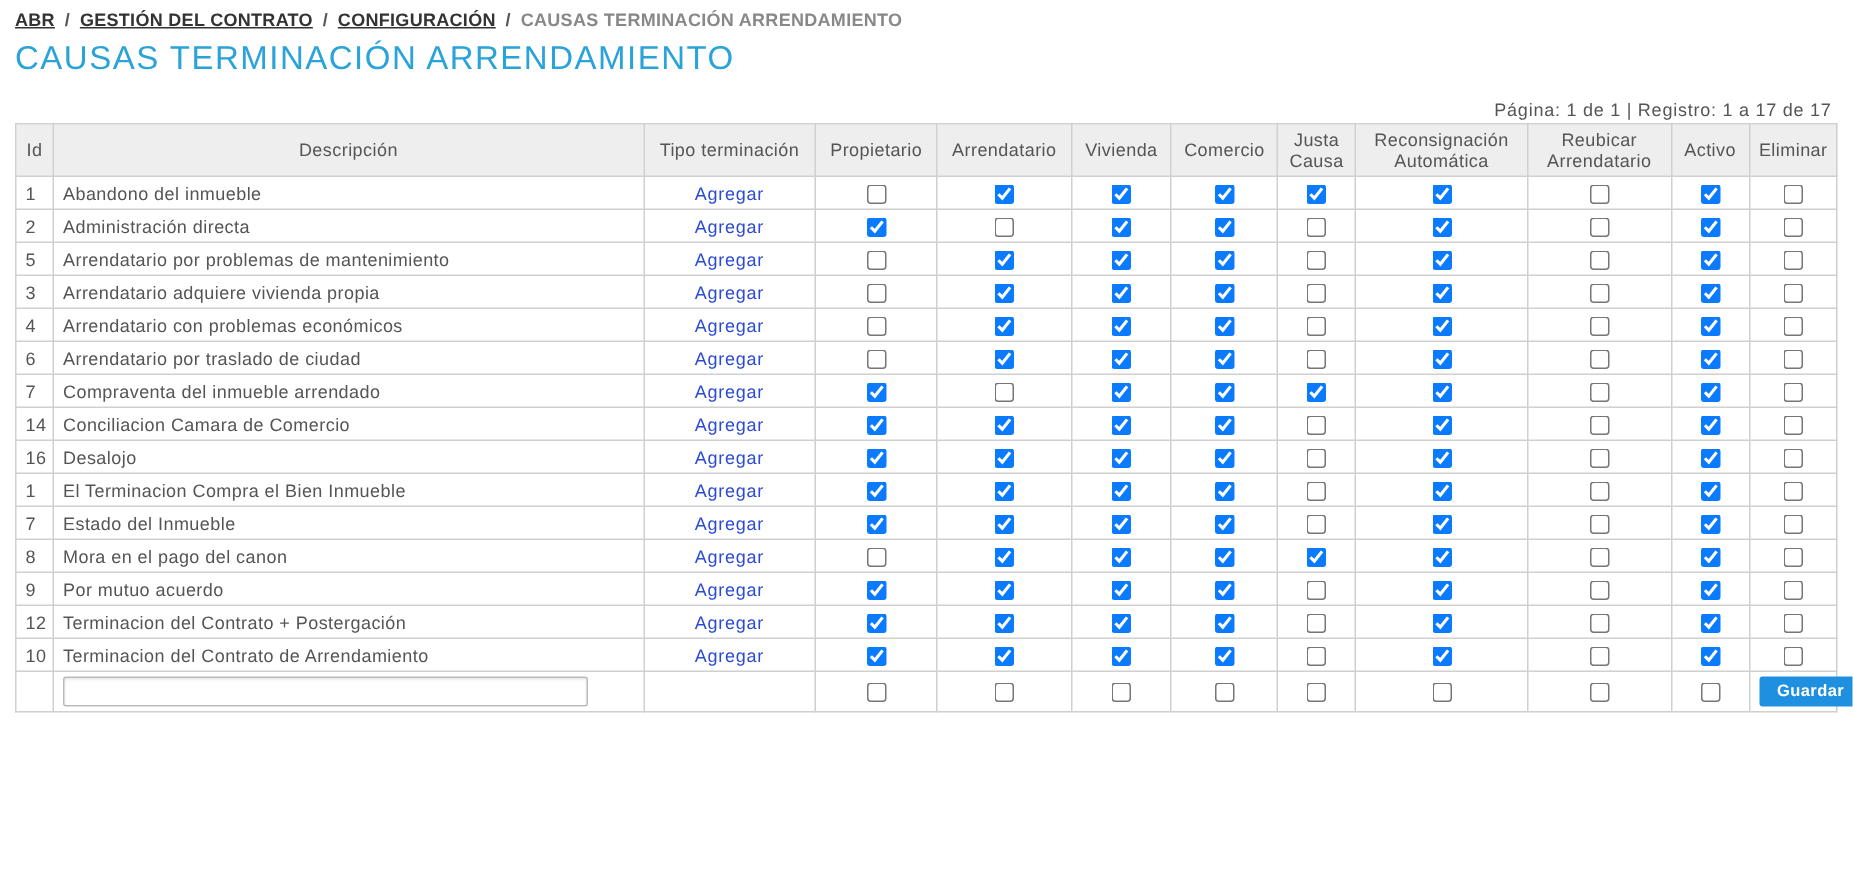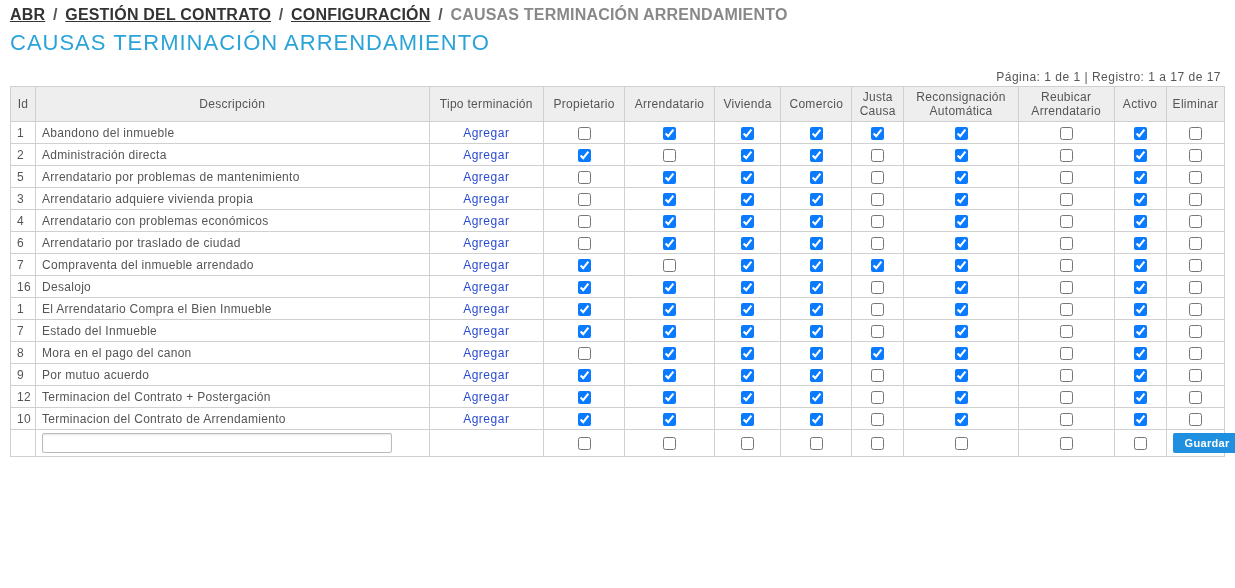--- a/index.html
+++ b/index.html
@@ -6,21 +6,21 @@
   body {
     margin: 0;
     padding: 6px 10px;
     font-family: "Century Gothic", "Segoe UI", Arial, sans-serif;
     font-size: 12px;
     color: #555;
     background: #fff;
     width: 1235px;
   }
   .breadcrumb {
-    font-size: 16px;
+    font-size: 12px;
     color: #333;
     margin-bottom: 6px;
     letter-spacing: 0.2px;
   }
   .breadcrumb a {
     color: #333;
     text-decoration: underline;
     font-weight: bold;
   }
   .breadcrumb .sep { margin: 0 3px; color: #555; font-weight: bold;}
@@ -246,36 +246,50 @@
         <td class="center"><input type="checkbox" style=""></td>
         <td class="center"><input type="checkbox" checked="" style=""></td>
         <td class="center"><input type="checkbox" checked="" style=""></td>
         <td class="center"><input type="checkbox" checked="" style=""></td>
         <td class="center"><input type="checkbox" checked="" style=""></td>
         <td class="center"><input type="checkbox" style=""></td>
         <td class="center"><input type="checkbox" checked="" style=""></td>
         <td class="center"><input type="checkbox" style=""></td>
       </tr>
       <tr>
+        <td>14</td>
+        <td>Conciliacion Camara de Comercio</td>
+        <td class="center"><span class="link-agregar">Agregar</span></td>
+        <td class="center"><input type="checkbox" checked="" style=""></td>
+        <td class="center"><input type="checkbox" checked="" style=""></td>
+        <td class="center"><input type="checkbox" checked="" style=""></td>
+        <td class="center"><input type="checkbox" checked="" style=""></td>
+        <td class="center"><input type="checkbox" style=""></td>
+        <td class="center"><input type="checkbox" checked="" style=""></td>
+        <td class="center"><input type="checkbox" style=""></td>
+        <td class="center"><input type="checkbox" checked="" style=""></td>
+        <td class="center"><input type="checkbox" style=""></td>
+      </tr>
+      <tr>
         <td>16</td>
         <td>Desalojo</td>
         <td class="center"><span class="link-agregar">Agregar</span></td>
         <td class="center"><input type="checkbox" checked="" style=""></td>
         <td class="center"><input type="checkbox" checked="" style=""></td>
         <td class="center"><input type="checkbox" checked="" style=""></td>
         <td class="center"><input type="checkbox" checked="" style=""></td>
         <td class="center"><input type="checkbox" style=""></td>
         <td class="center"><input type="checkbox" checked="" style=""></td>
         <td class="center"><input type="checkbox" style=""></td>
         <td class="center"><input type="checkbox" checked="" style=""></td>
         <td class="center"><input type="checkbox" style=""></td>
       </tr>
       <tr>
         <td>1</td>
-        <td>El Arrendatario Compra el Bien Inmueble</td>
+        <td>El Terminacion Compra el Bien Inmueble</td>
         <td class="center"><span class="link-agregar">Agregar</span></td>
         <td class="center"><input type="checkbox" checked="" style=""></td>
         <td class="center"><input type="checkbox" checked="" style=""></td>
         <td class="center"><input type="checkbox" checked="" style=""></td>
         <td class="center"><input type="checkbox" checked="" style=""></td>
         <td class="center"><input type="checkbox" style=""></td>
         <td class="center"><input type="checkbox" checked="" style=""></td>
         <td class="center"><input type="checkbox" style=""></td>
         <td class="center"><input type="checkbox" checked="" style=""></td>
         <td class="center"><input type="checkbox" style=""></td>

